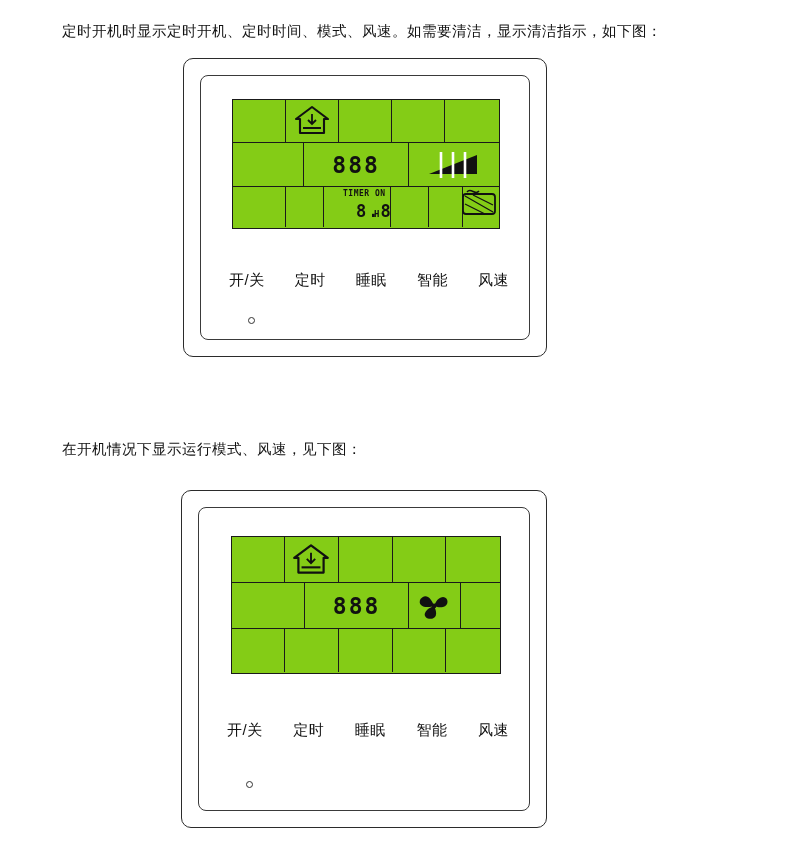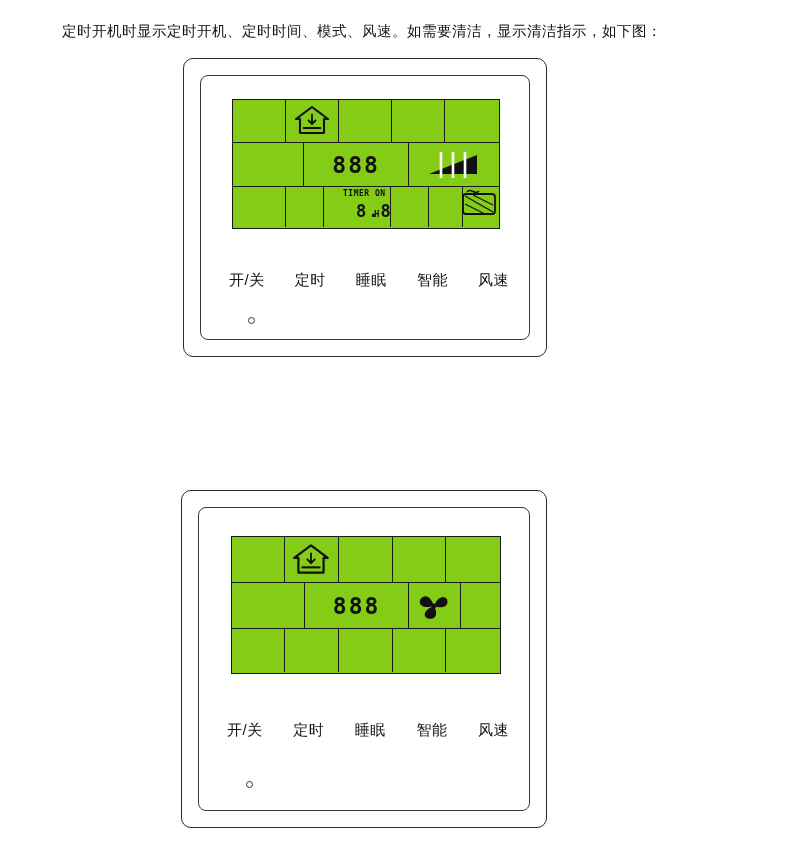--- a/index.html
+++ b/index.html
@@ -204,20 +204,21 @@
       <span>定时</span>
       <span>睡眠</span>
       <span>智能</span>
       <span>风速</span>
     </div>
 
     <div class="led" style="left:64px; top:258px;"></div>
   </div>
 
 
+  <div class="para para-3">在开机情况下显示运行模式、风速，见下图：</div>
 
   <div class="device" style="left:181px; top:490px; width:366px; height:338px;">
     <div class="device-inner"></div>
 
     <div class="lcd" style="left:49px; top:45px; width:270px; height:138px;">
 
       <div class="lcd-row row-sep" style="height:46px;">
         <div class="lcd-cell" style="width:53px;"></div>
         <div class="lcd-cell" style="width:55px;">
           <div class="icon-wrap" style="left:0; top:0; right:0; bottom:0;">

